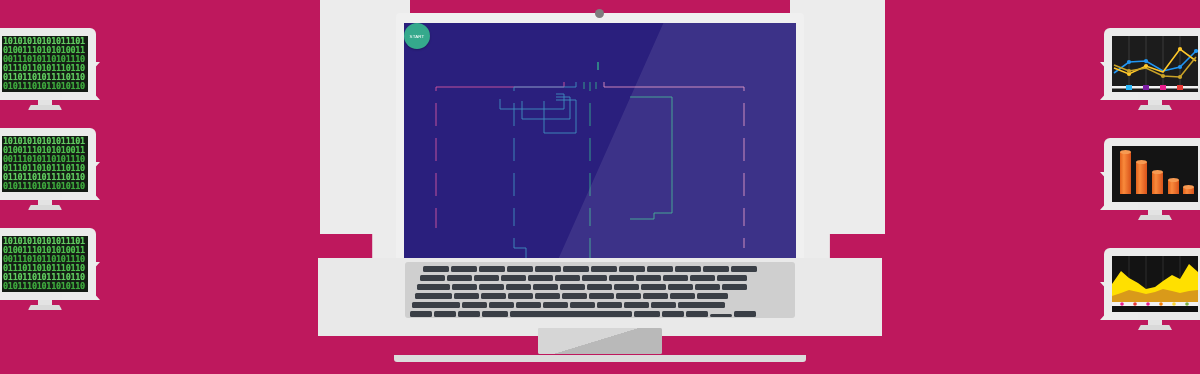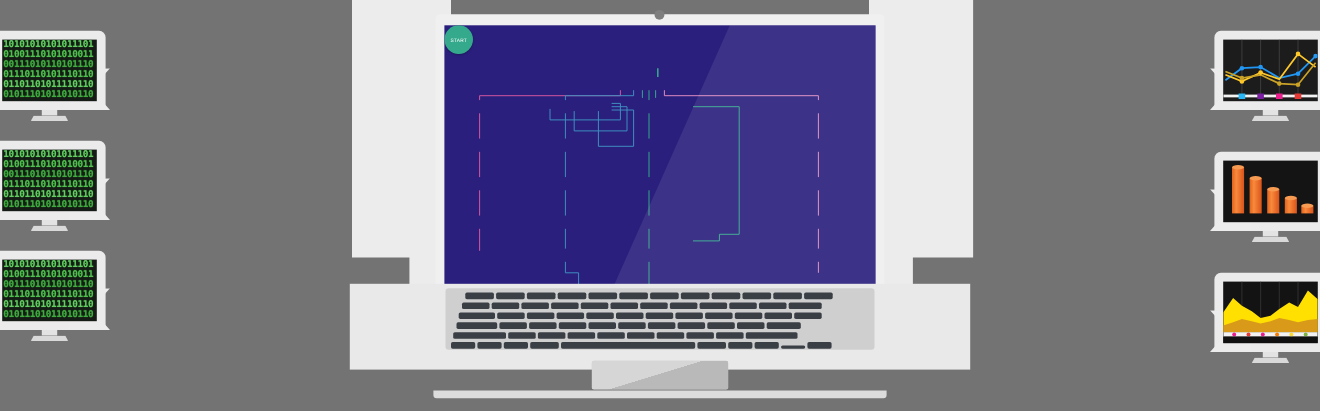--- a/index.html
+++ b/index.html
@@ -7,21 +7,21 @@
   html, body {
     margin: 0; padding: 0;
     width: 1200px; height: 374px;
     background: #ffffff;
     font-family: "Liberation Sans", sans-serif;
     overflow: hidden;
   }
   #stage {
     position: relative;
     width: 1200px; height: 374px;
-    background: #737373;
+    background: #be185d;
   }
 
   
   .side-widget { position: absolute; }
   .monitor-frame {
     position: absolute;
     background: #ebebeb;
   }
   .screen-inner {
     position: absolute;

